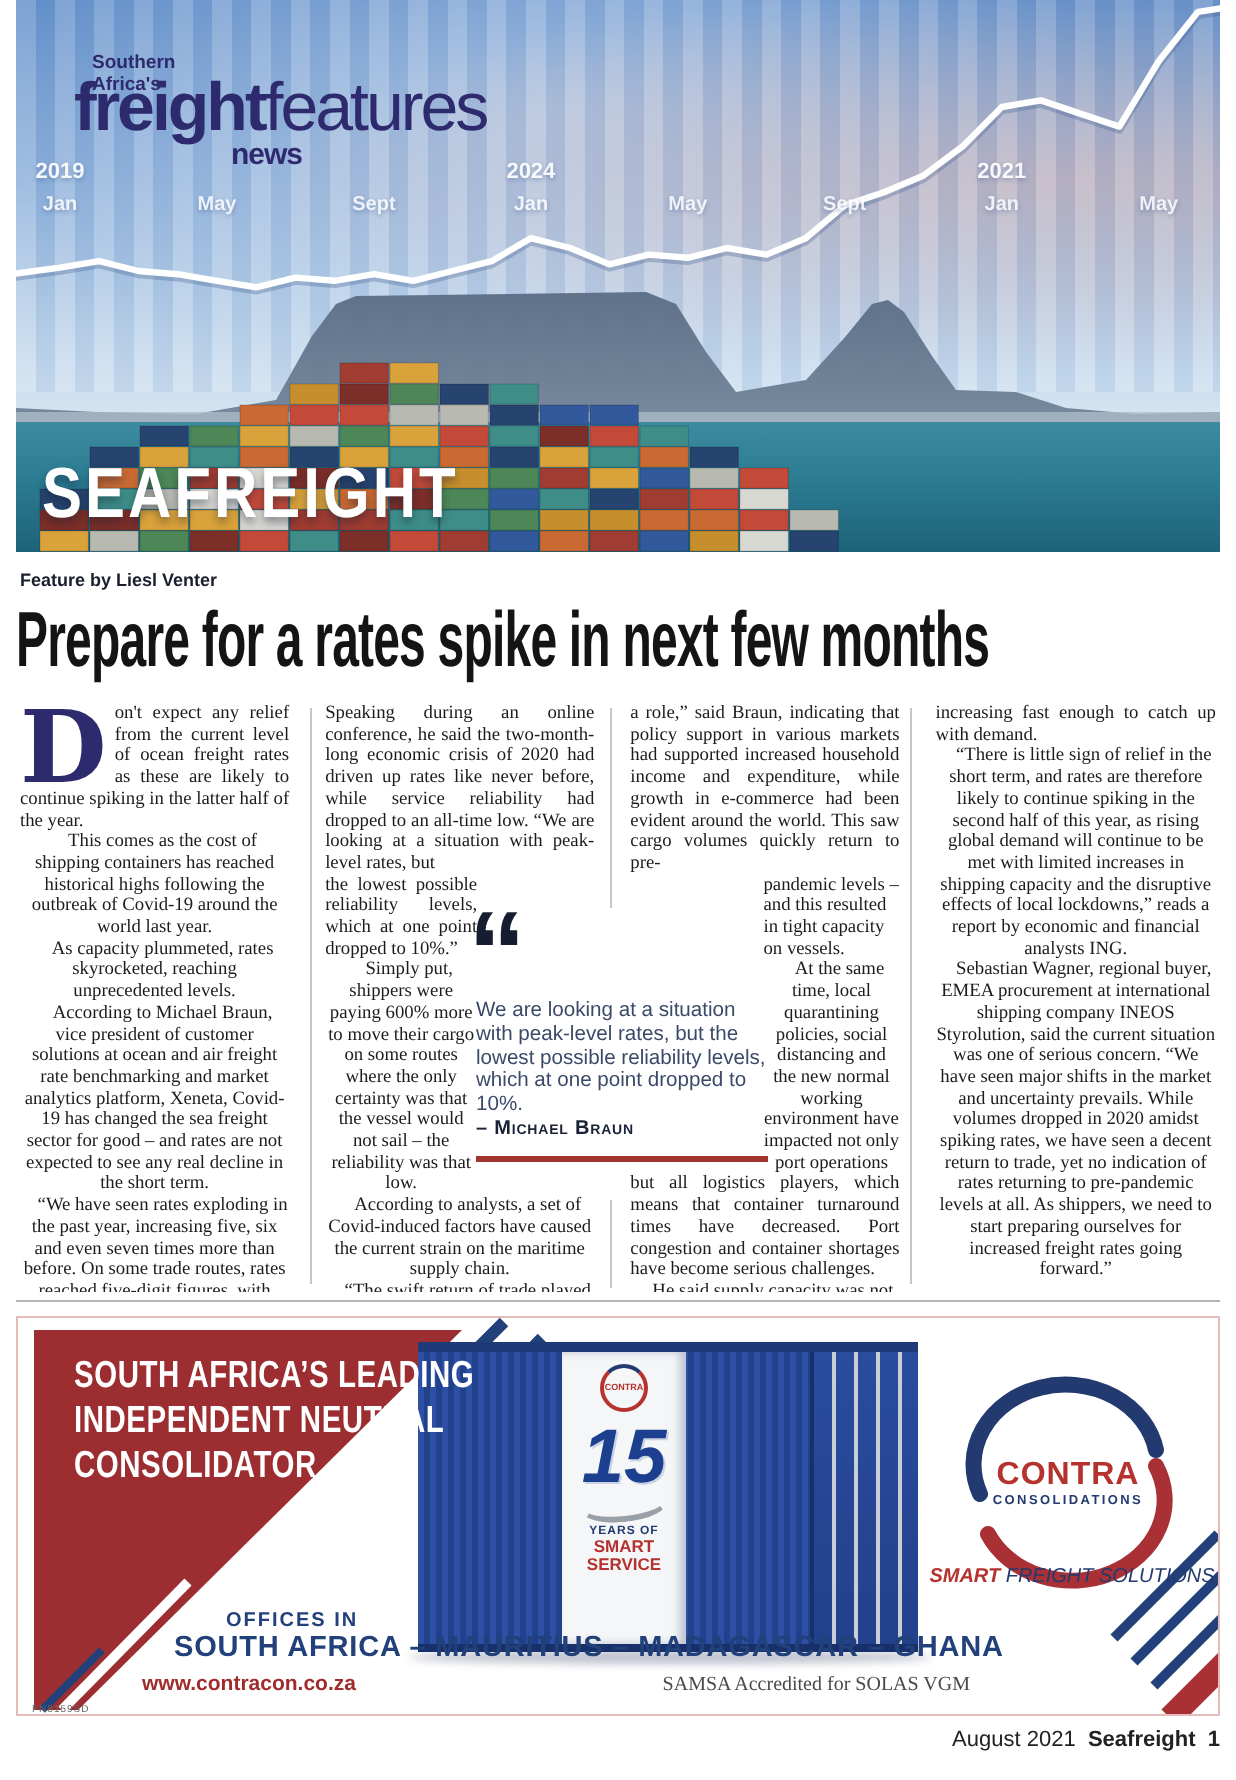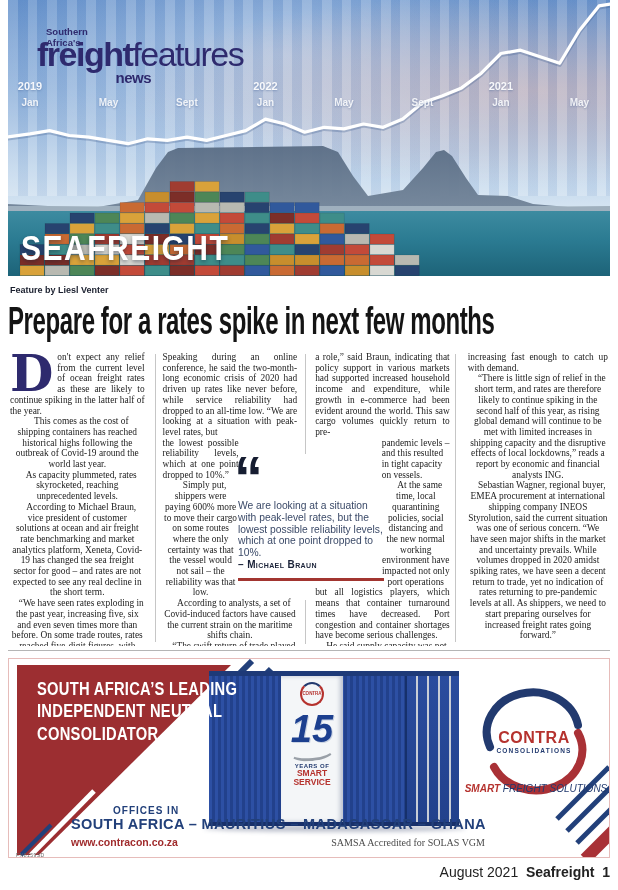--- a/index.html
+++ b/index.html
@@ -68,21 +68,21 @@
 
   
   .ad{position:absolute;left:8px;top:658px;width:600px;height:198px;background:#fff;
       border:1px solid #e6bcba;overflow:hidden;}
   .ad-decor{position:absolute;left:0;top:0;}
   .ad-headline{position:absolute;left:28px;top:18px;color:#ffffff;font-weight:bold;
                font-size:16px;line-height:19px;letter-spacing:.3px;
                transform:scale(0.92,1.18);transform-origin:left top;z-index:3;}
   .ad-offices{position:absolute;left:104px;top:146px;font-size:10px;font-weight:bold;
               letter-spacing:1px;color:#22407a;z-index:3;}
-  .ad-countries{position:absolute;left:62px;top:157px;font-size:14.5px;font-weight:bold;
+  .ad-countries{position:absolute;left:78px;top:157px;font-size:14.5px;font-weight:bold;
                 letter-spacing:.4px;color:#22407a;z-index:3;}
   .ad-www{position:absolute;left:62px;top:177px;font-size:10.5px;font-weight:bold;
           color:#a02c2d;z-index:3;}
   .ad-samsa{position:absolute;left:290px;top:178px;width:186px;text-align:right;
             font-size:10px;color:#4a4a4a;z-index:3;font-family:Liberation Serif, serif;}
   .contra-name{position:absolute;left:465px;top:70px;width:120px;text-align:center;
                font-size:16px;font-weight:bold;letter-spacing:.5px;color:#b5322e;z-index:3;}
   .contra-sub{position:absolute;left:465px;top:88px;width:120px;text-align:center;
               font-size:6.5px;font-weight:bold;letter-spacing:1.2px;color:#223a6f;z-index:3;}
   .smart-line{position:absolute;left:452px;top:124px;width:150px;text-align:center;
@@ -108,21 +108,21 @@
       border:2.5px solid #b5322e;border-top-color:#223a6f;box-sizing:border-box;
       font-size:4.5px;font-weight:bold;color:#b5322e;line-height:19px;}
   .ctr-15{font-size:38px;font-weight:bold;font-style:italic;color:#1c3f8f;line-height:38px;margin-top:4px;
       text-shadow:1px 1px 0 #c9d2e2;}
   .ctr-swoosh{margin:-4px auto 0;width:40px;height:12px;border:2px solid transparent;
       border-bottom:3px solid #9aa0a8;border-radius:50%;transform:rotate(-6deg);}
   .ctr-l1{font-size:6px;font-weight:bold;color:#223a6f;letter-spacing:.5px;margin-top:2px;}
   .ctr-l2{font-size:8.5px;font-weight:bold;color:#b5322e;line-height:9px;}
 
   
-  .footer{position:absolute;right:8px;top:864px;font-size:14px;color:#222;}
+  .footer{position:absolute;right:8px;top:864px;font-size:11px;color:#222;}
   .footer .b{font-weight:bold;}
   .print-code{position:absolute;left:16px;top:852px;font-size:5px;color:#666;letter-spacing:.5px;z-index:6;}
 </style>
 </head>
 <body>
 
 <div class="page">
 
   <div class="hero">
     <div class="sky"></div>
@@ -244,21 +244,21 @@
         <rect x="387" y="255.0" width="24.2" height="10.1" fill="#b8b9b1" stroke="rgba(0,0,0,0.15)" stroke-width="0.6"></rect>
       </svg>
 
     <svg class="heroSvg" id="hero-chart" width="602" height="276" viewBox="0 0 602 276">
         <polyline points="0.0,138.4 22.0,135.4 41.6,132.2 61.2,137.1 80.9,138.7 100.5,142.0 120.1,145.3 139.7,140.4 159.3,142.0 179.0,138.7 198.6,142.0 218.2,137.1 237.8,132.2 257.4,120.7 277.1,125.6 296.7,133.8 316.3,128.9 335.9,130.5 355.5,125.6 375.2,128.9 394.8,120.7 414.4,104.3 434.0,97.7 453.6,89.5 473.3,74.8 492.9,55.1 512.5,51.8 532.1,58.4 551.7,64.9 571.4,32.1 591.0,7.5 604.0,5.5" fill="none" stroke="rgba(60,90,140,0.30)" stroke-width="4" stroke-linejoin="round" stroke-linecap="round"></polyline>
         <polyline points="0.0,136.8 22.0,133.8 41.6,130.6 61.2,135.5 80.9,137.1 100.5,140.4 120.1,143.7 139.7,138.8 159.3,140.4 179.0,137.1 198.6,140.4 218.2,135.5 237.8,130.6 257.4,119.1 277.1,124.0 296.7,132.2 316.3,127.3 335.9,128.9 355.5,124.0 375.2,127.3 394.8,119.1 414.4,102.7 434.0,96.1 453.6,87.9 473.3,73.2 492.9,53.5 512.5,50.2 532.1,56.8 551.7,63.3 571.4,30.5 591.0,5.9 604.0,3.9" fill="none" stroke="#ffffff" stroke-width="3.2" stroke-linejoin="round" stroke-linecap="round"></polyline>
       </svg>
 
     <div id="chart-ticks">
         <span class="tick year" style="left: 22px; text-align: center;">2019</span>
-        <span class="tick year" style="left: 257.44px;">2022</span>
+        <span class="tick year" style="left: 257.44px;">2024</span>
         <span class="tick year" style="left: 492.88px;">2021</span>
         <span class="tick month" style="left: 22px;">Jan</span>
         <span class="tick month" style="left: 100.48px;">May</span>
         <span class="tick month" style="left: 178.96px;">Sept</span>
         <span class="tick month" style="left: 257.44px;">Jan</span>
         <span class="tick month" style="left: 335.92px;">May</span>
         <span class="tick month" style="left: 414.4px;">Sept</span>
         <span class="tick month" style="left: 492.88px;">Jan</span>
         <span class="tick month" style="left: 571.36px;">May</span>
       </div>
@@ -283,21 +283,21 @@
       <p class="ind">As capacity plummeted, rates skyrocketed, reaching unprecedented levels.</p>
       <p class="ind">According to Michael Braun, vice president of customer solutions at ocean and air freight rate benchmarking and market analytics platform, Xeneta, Covid-19 has changed the sea freight sector for good – and rates are not expected to see any real decline in the short term.</p>
       <p class="ind">“We have seen rates exploding in the past year, increasing five, six and even seven times more than before. On some trade routes, rates reached five-digit figures, with short-term increases of more than 600%.”</p>
     </div>
     <div class="col c2">
       <p>Speaking during an online conference, he said the two-month-long economic crisis of 2020 had driven up rates like never before, while service reliability had dropped to an all-time low. “We are looking at a situation with peak-level rates, but</p>
       <div class="narrow">
         <p>the lowest possible reliability levels, which at one point dropped to 10%.”</p>
         <p class="ind">Simply put, shippers were paying 600% more to move their cargo on some routes where the only certainty was that the vessel would not sail – the reliability was that low.</p>
       </div>
-      <p class="ind">According to analysts, a set of Covid-induced factors have caused the current strain on the maritime shifts chain.</p>
+      <p class="ind">According to analysts, a set of Covid-induced factors have caused the current strain on the maritime supply chain.</p>
       <p class="ind">“The swift return of trade played</p>
     </div>
     <div class="col c3">
       <p>a role,” said Braun, indicating that policy support in various markets had supported increased household income and expenditure, while growth in e-commerce had been evident around the world. This saw cargo volumes quickly return to pre-</p>
       <div class="narrow-r">
         <p>pandemic levels – and this resulted in tight capacity on vessels.</p>
         <p class="ind">At the same time, local quarantining policies, social distancing and the new normal working environment have impacted not only port operations</p>
       </div>
       <p>but all logistics players, which means that container turnaround times have decreased. Port congestion and container shortages have become serious challenges.</p>
       <p class="ind">He said supply capacity was not</p>

